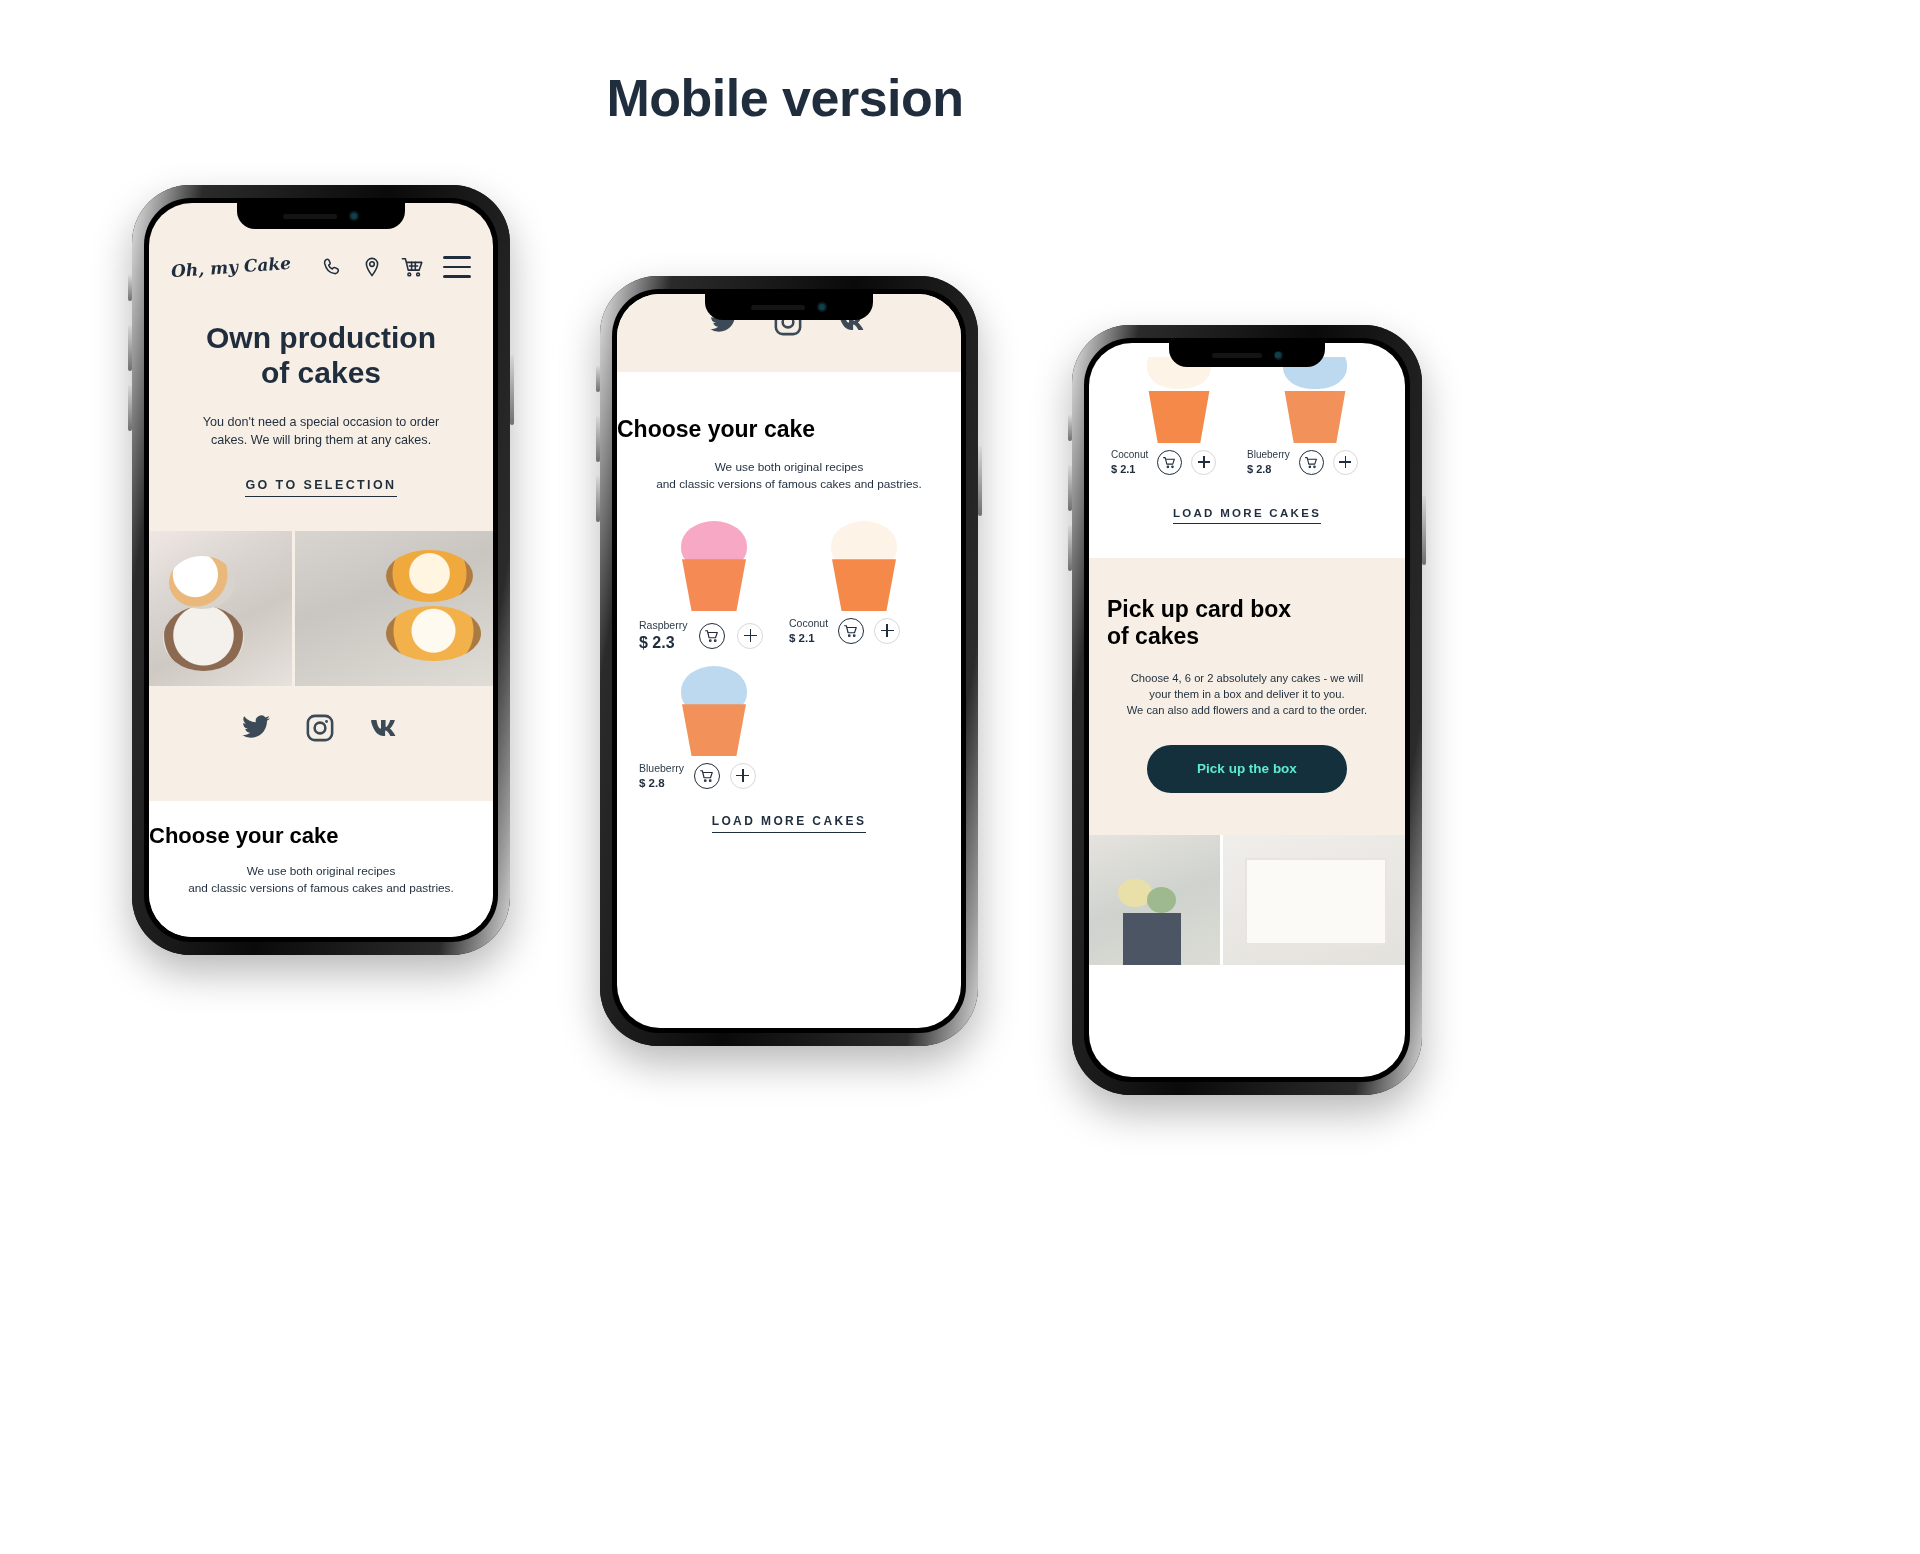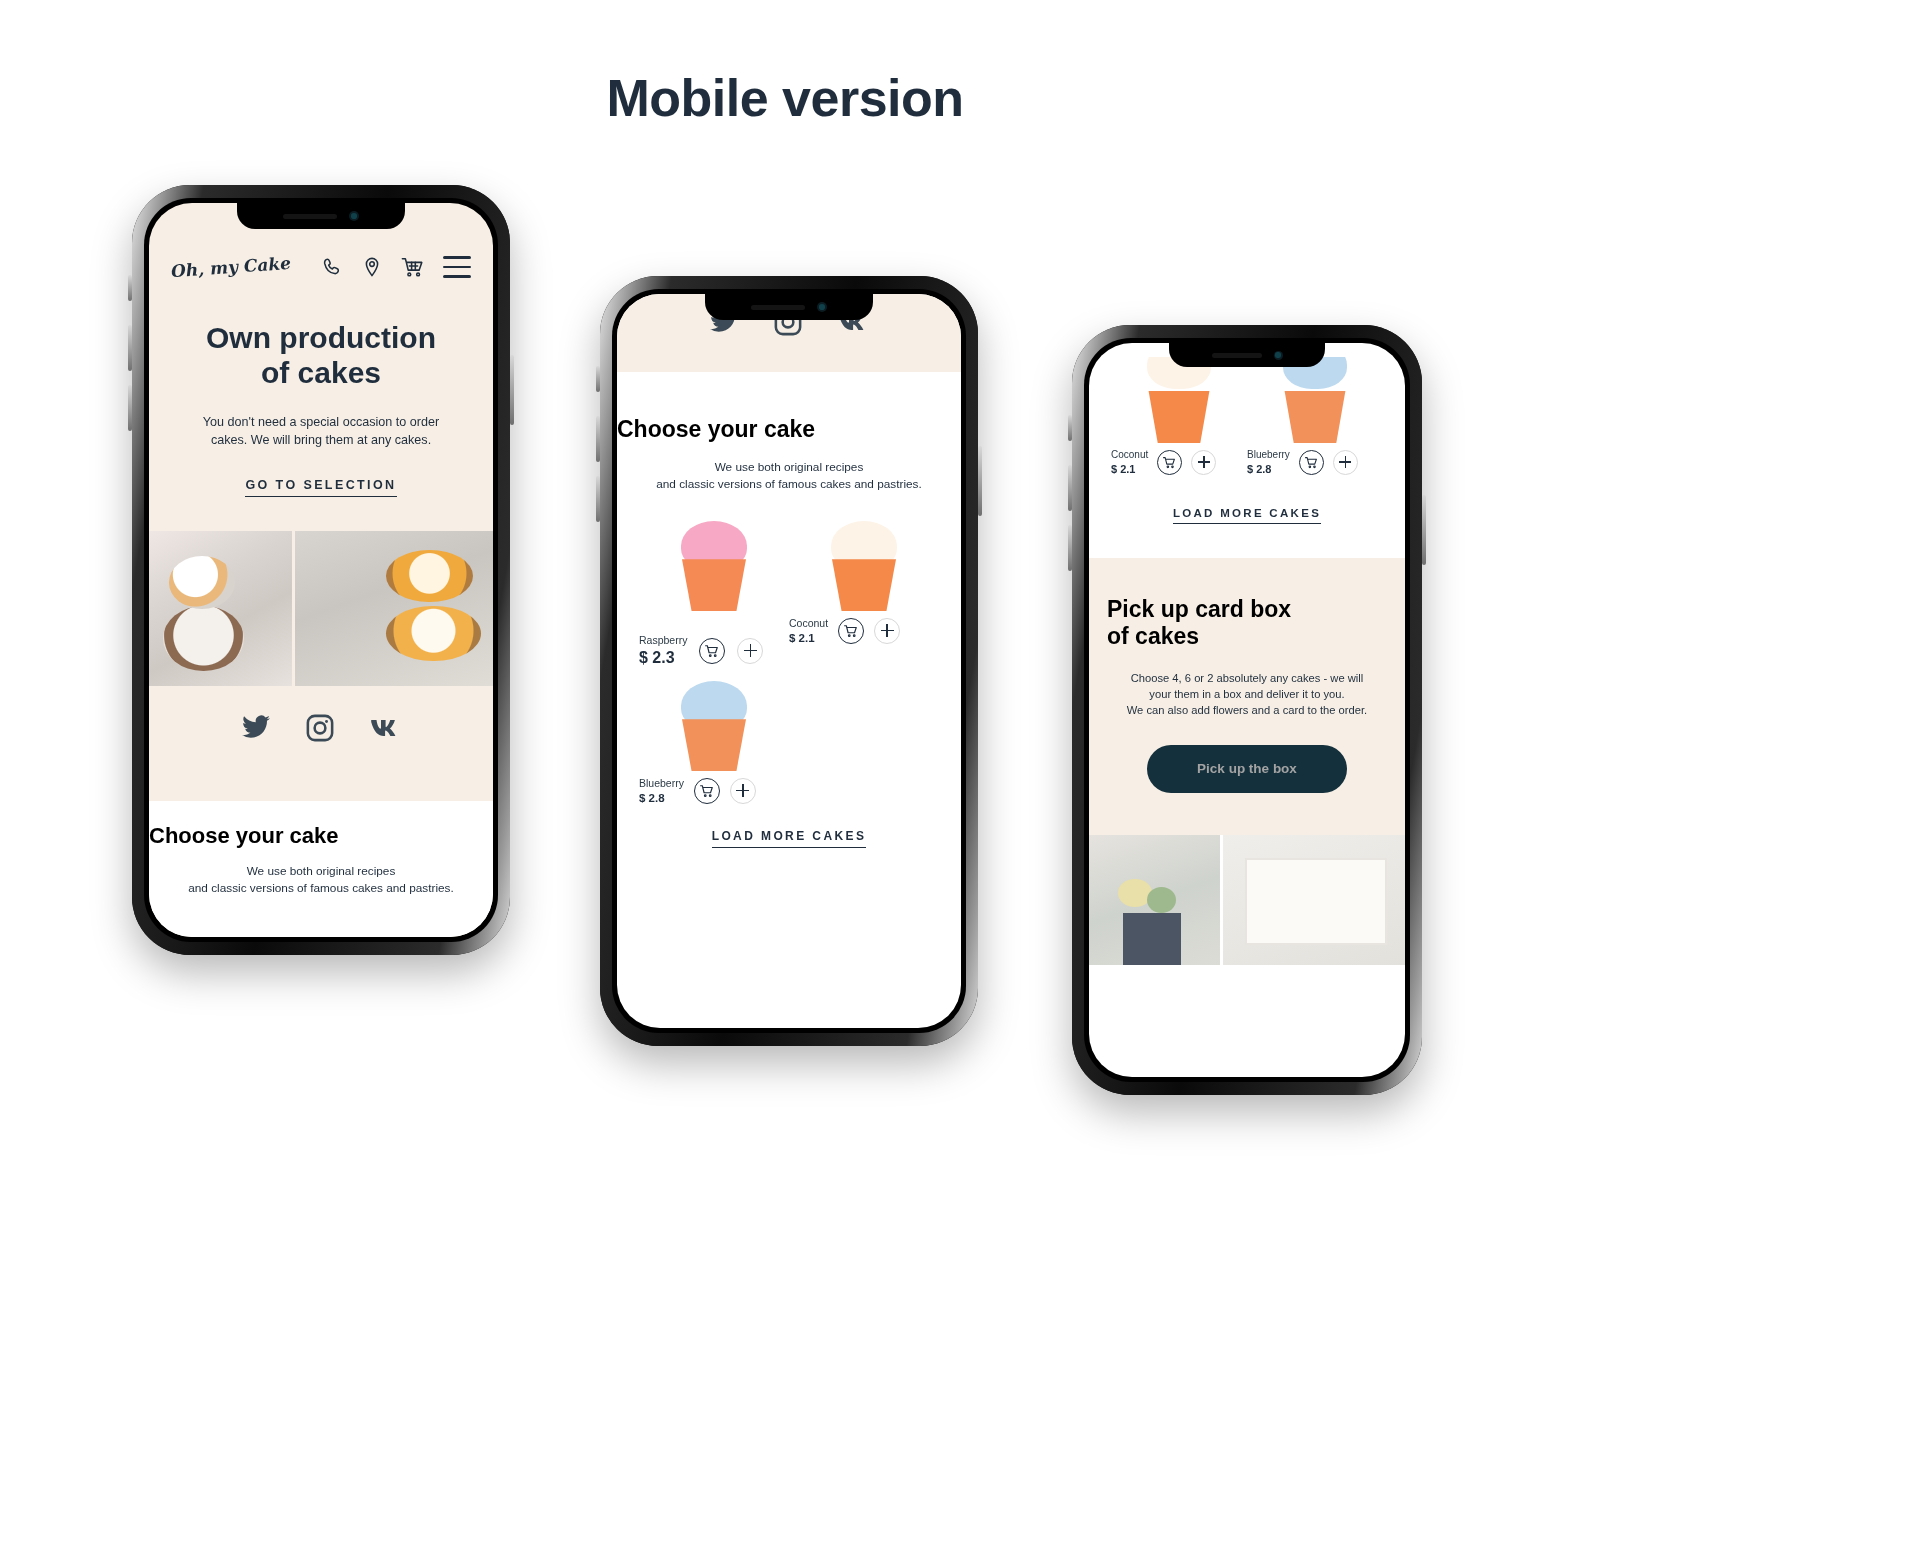--- a/index.html
+++ b/index.html
@@ -93,21 +93,21 @@
   .pprice{ color:#1f2d3d; font-weight:bold; }
   .circ{ border-radius:50%; display:flex; align-items:center; justify-content:center; }
   .circ.dark{ border:1.6px solid #1f2d3d; }
   .circ.light{ border:1.6px solid #d8d8d8; }
   .plus{ position:relative; }
   .plus::before,.plus::after{ content:""; position:absolute; background:#1f2d3d; border-radius:1px;}
   .loadmore{ text-align:center; }
   .loadmore span{ display:inline-block; color:#1f2d3d; font-weight:600;
                   border-bottom:1.5px solid #1f2d3d; padding-bottom:4px; }
 
-  .darkbtn{ background:#14303c; color:#a3a3a3; border-radius:999px; display:flex;
+  .darkbtn{ background:#14303c; color:#5eead4; border-radius:999px; display:flex;
             align-items:center; justify-content:center; margin:12px auto; font-weight:bold; }
   .box-gallery{ display:flex; }
   .bg-a{ background:linear-gradient(160deg,#e6e3df 0%,#cfd3cd 50%,#dcdcd6 100%); position:relative;}
   .bg-b{ background:linear-gradient(160deg,#efeeea 0%,#e3e1dc 100%); position:relative;}
   .bg-b::after{content:"";position:absolute;left:12%;top:18%;width:76%;height:64%;background:#fbfaf7;border:2px solid #e8e5e0;}
   .flow{position:absolute;border-radius:50%;}
 </style>
 </head>
 <body>
 
@@ -228,21 +228,21 @@
         <span>and classic versions of famous cakes and pastries.</span>
       </p>
 
       <div class="prod-grid" style="margin-top:26px; padding:0 22px;">
 
         <div class="prod" style="width:50%; margin-bottom:12px;">
           <div class="cupcake" style="width:100px;height:92px;">
             <div class="cup-top" style="top:2px;width:66px;height:50px;background:#f7a8c4;"></div>
             <div class="cup-base" style="width:80px;height:52px;background:#f58a54;"></div>
           </div>
-          <div class="cup-row" style="margin-top:23px; gap:12px;">
+          <div class="cup-row" style="margin-top:8px; gap:12px;">
             <div>
               <div class="pname" style="font-size:10.5px;">Raspberry</div>
               <div class="pprice" style="font-size:16px;margin-top:3px;">$ 2.3</div>
             </div>
             <div class="circ dark" style="width:26px;height:26px;">
               <svg width="14" height="14" viewBox="0 0 24 24">
                 <path class="ic" style="stroke-width:2" d="M1 3h3l3 12h11l3-9H6"></path>
                 <circle class="ic" style="stroke-width:2" cx="9" cy="20" r="1.4"></circle>
                 <circle class="ic" style="stroke-width:2" cx="17.5" cy="20" r="1.4"></circle>
               </svg>

